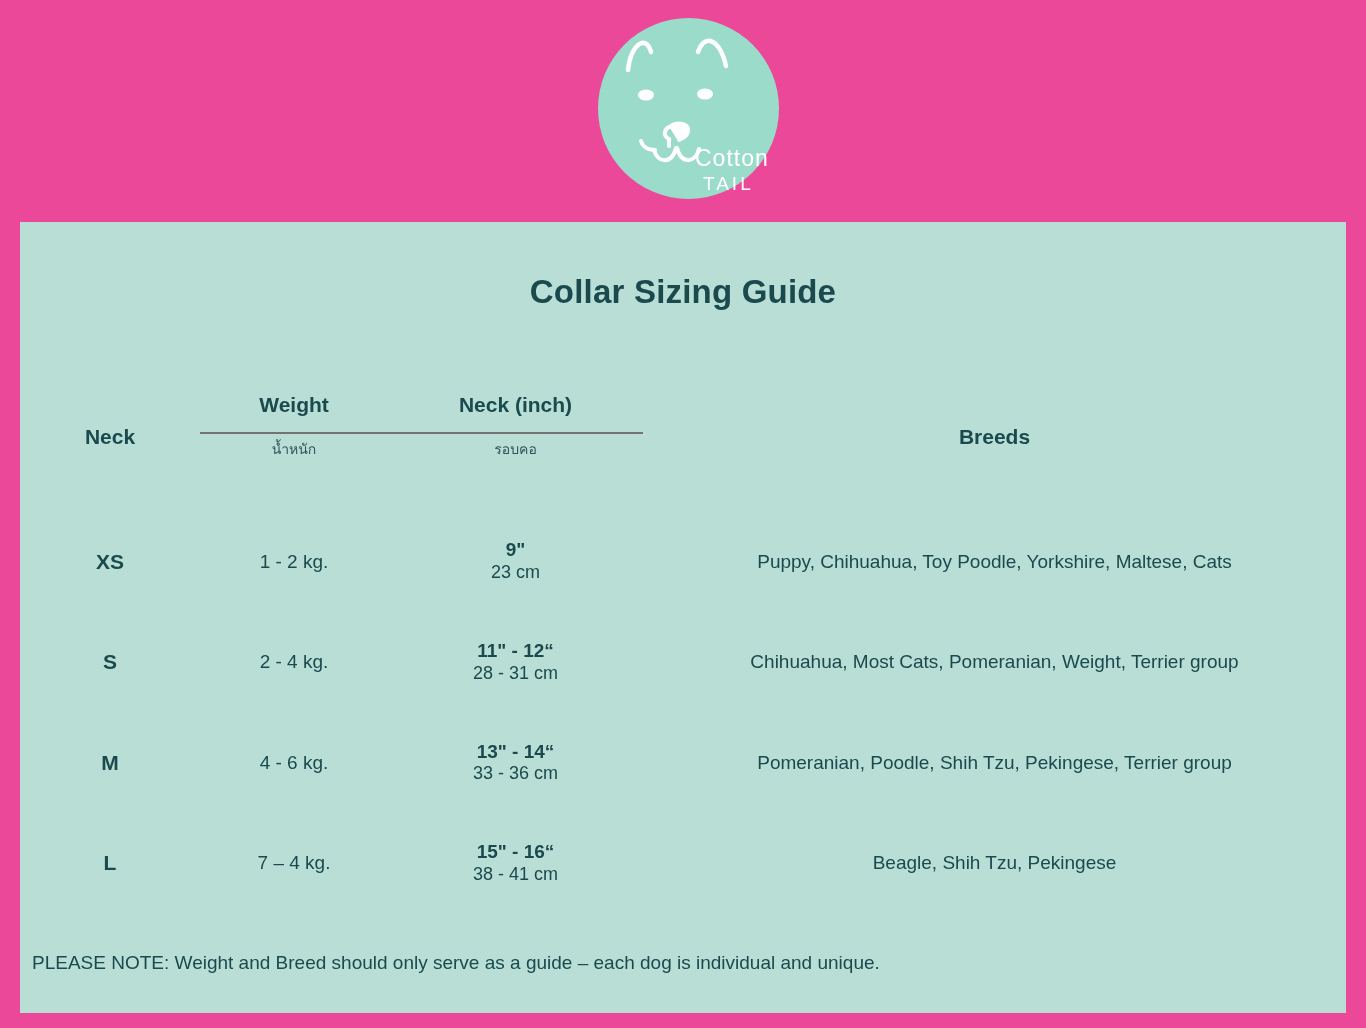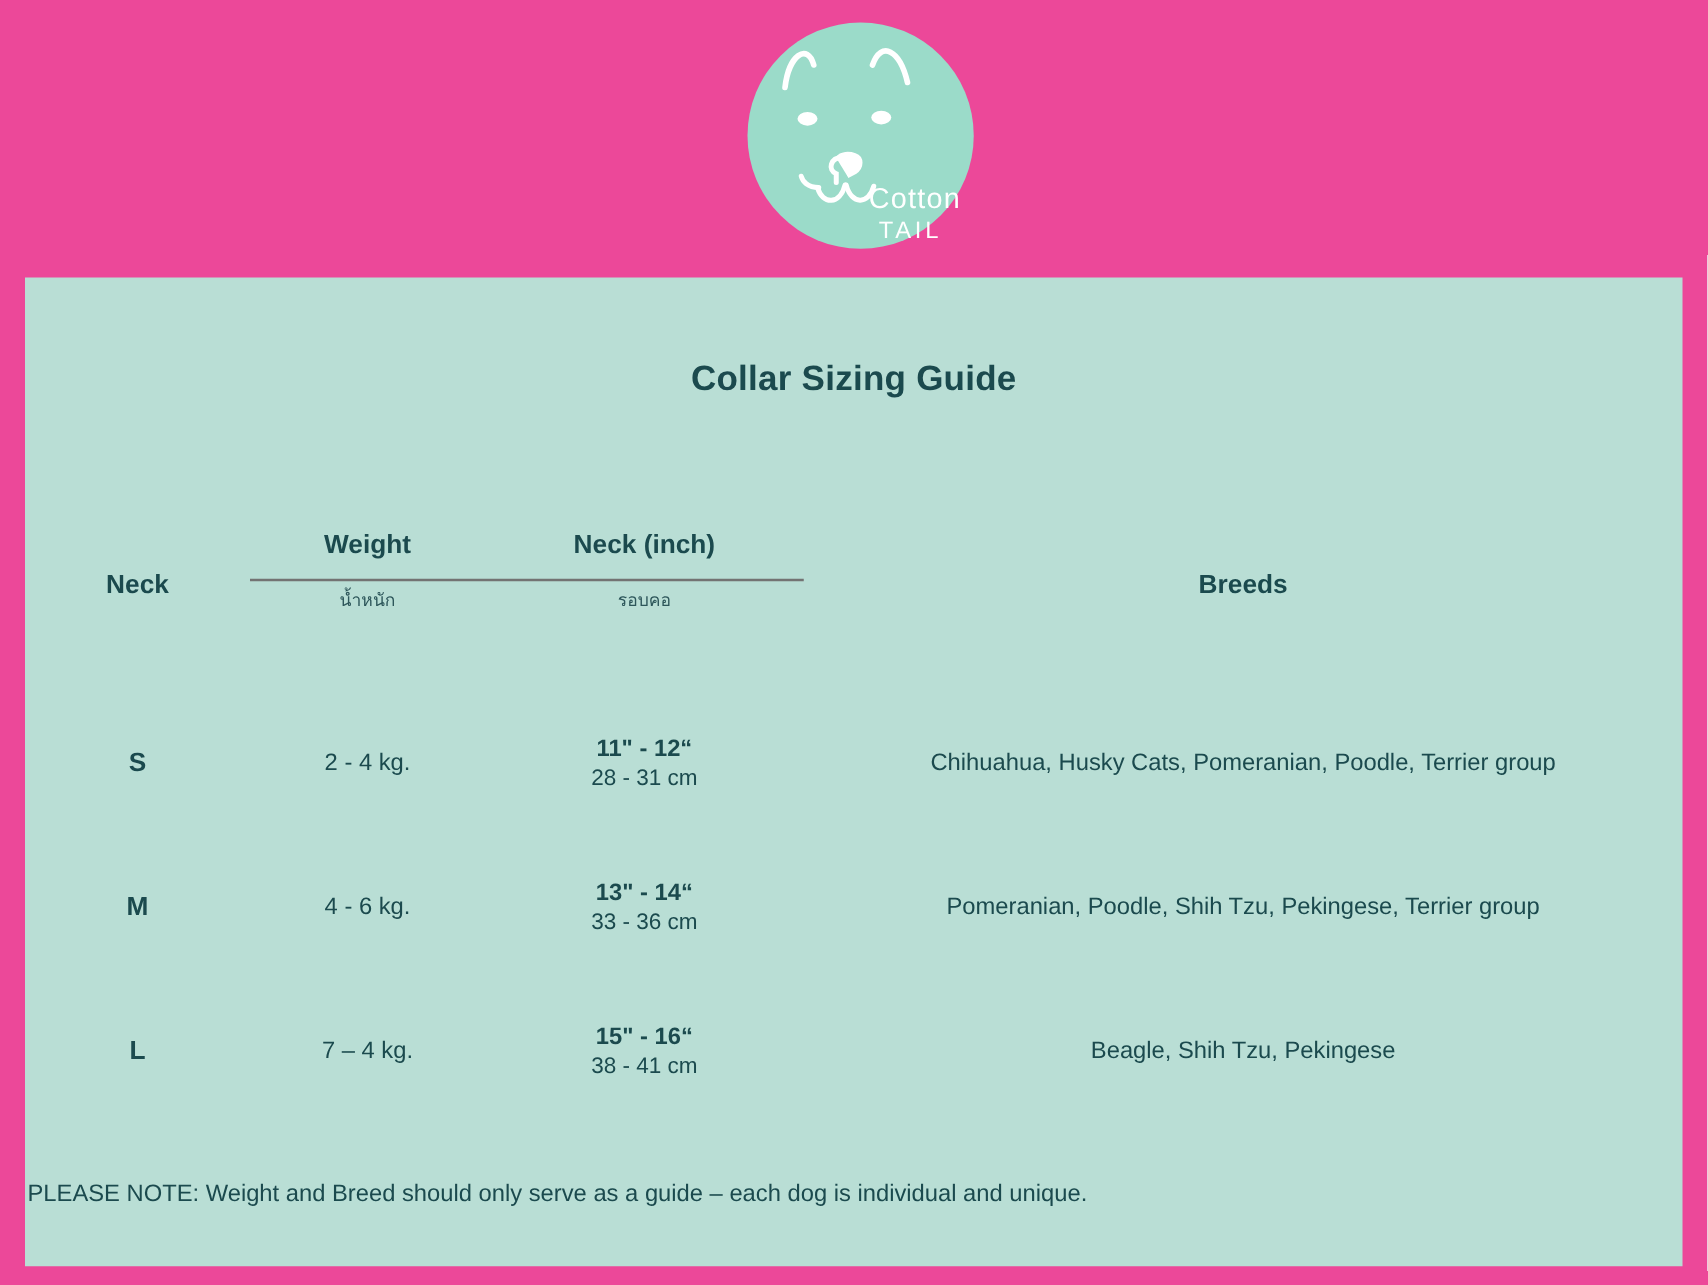--- a/index.html
+++ b/index.html
@@ -64,21 +64,21 @@
     border: 0;
   }
 
   
   .vline { border-right: 2px solid #cfe9e2; }
   .hline { border-bottom: 2px solid #cfe9e2; }
 
   
   #title-cell {
     height: 112px;
-    font-size: 28px;
+    font-size: 33px;
     font-weight: bold;
     letter-spacing: .2px;
     color: #1b4a4e;
     vertical-align: middle;
   }
 
   
   .hdr-row { height: 118px; }
   .hdr-main {
     font-size: 21px;
@@ -116,21 +116,21 @@
   .c-weight { font-size: 19px; font-weight: normal; }
   .c-neck   { line-height: 1.2; }
   .c-neck .inch { display: block; font-size: 19px; font-weight: bold; }
   .c-neck .cm   { display: block; font-size: 18px; font-weight: normal; }
   .c-breeds { font-size: 19px; font-weight: normal; }
 
   
   #note-cell {
     height: 79px;
     text-align: left;
-    padding-left: 2px;
+    padding-left: 12px;
     font-size: 19px;
     color: #1b4a4e;
     vertical-align: middle;
   }
 </style>
 </head>
 <body>
 
 <div id="page">
 
@@ -188,29 +188,38 @@
                 <span>Neck</span>&nbsp;<span class="unit">(inch)</span>
               </div>
               <div class="bot">รอบคอ</div>
             </div>
           </th>
           <th class="hdr-main hline">
             <span>Breeds</span>
           </th>
         </tr>
 
+        <tr class="data-row">
+          <td class="c-size vline hline">XS</td>
+          <td class="c-weight vline hline">1 - 2  kg.</td>
+          <td class="c-neck vline hline">
+            <span class="inch">9"</span>
+            <span class="cm">23 cm</span>
+          </td>
+          <td class="c-breeds hline">Puppy, Chihuahua, Toy Poodle, Yorkshire, Maltese, Cats</td>
+        </tr>
 
         <tr class="data-row">
           <td class="c-size vline hline">S</td>
           <td class="c-weight vline hline">2 - 4  kg.</td>
           <td class="c-neck vline hline">
             <span class="inch">11" - 12“</span>
             <span class="cm">28 - 31 cm</span>
           </td>
-          <td class="c-breeds hline">Chihuahua, Husky Cats, Pomeranian, Poodle, Terrier group</td>
+          <td class="c-breeds hline">Chihuahua, Most Cats, Pomeranian, Weight, Terrier group</td>
         </tr>
 
         <tr class="data-row">
           <td class="c-size vline hline">M</td>
           <td class="c-weight vline hline">4 - 6  kg.</td>
           <td class="c-neck vline hline">
             <span class="inch">13" - 14“</span>
             <span class="cm">33 - 36 cm</span>
           </td>
           <td class="c-breeds hline">Pomeranian, Poodle, Shih Tzu, Pekingese, Terrier group</td>

